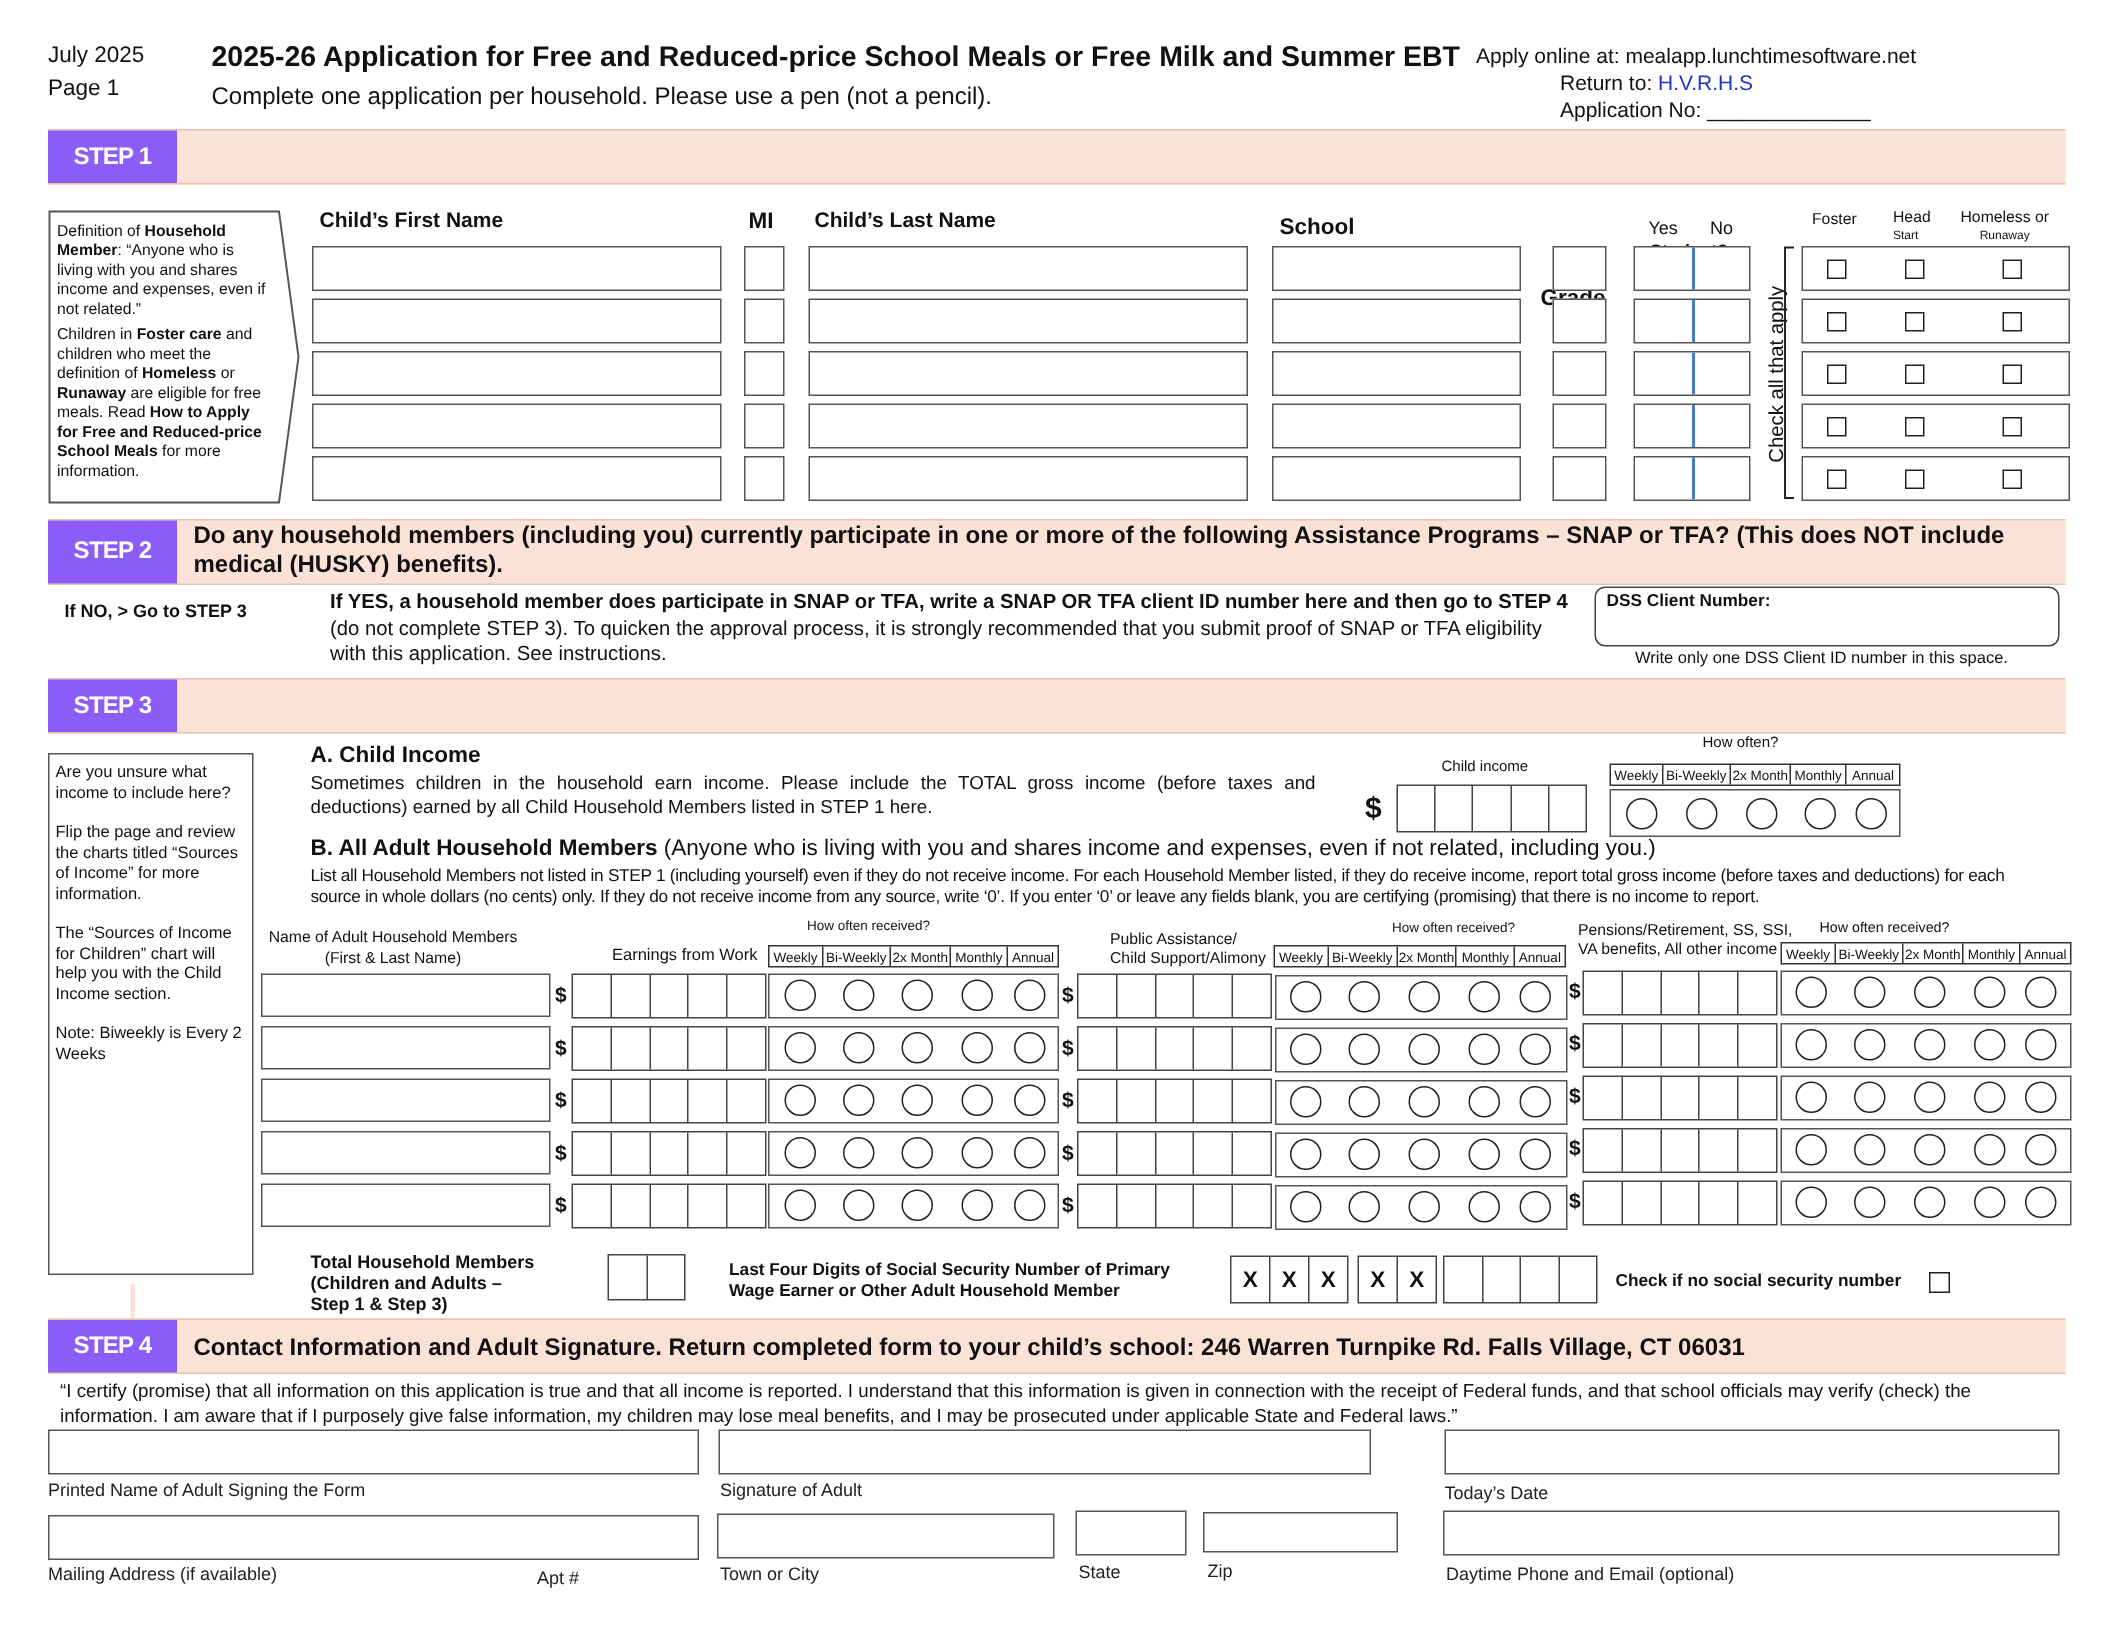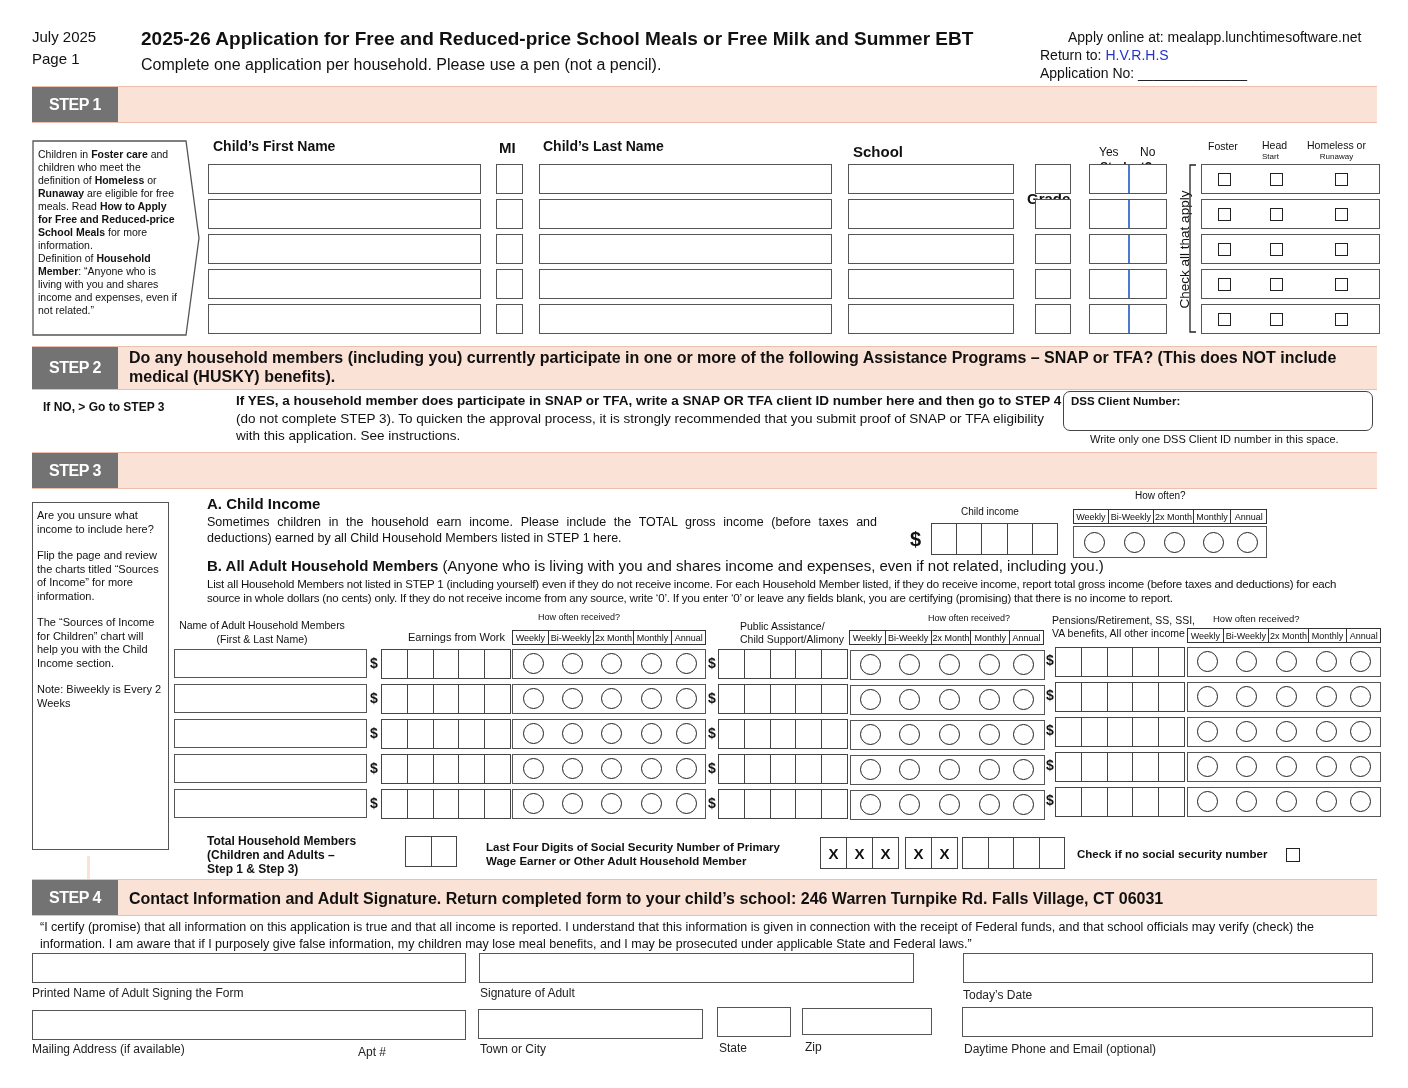--- a/index.html
+++ b/index.html
@@ -1,21 +1,21 @@
 <!DOCTYPE html>
 <html><head>
 <meta charset="utf-8">
 <style>
   * { box-sizing: border-box; margin: 0; padding: 0; }
   html, body { width: 1408px; height: 1088px; background: #fff; overflow: hidden; }
   body { position: relative; font-family: "Liberation Sans", sans-serif; color: #111; }
   .abs { position: absolute; }
   .box { position: absolute; border: 1.5px solid #555; background: #fff; }
   .stepbar { position: absolute; left: 32px; width: 1345px; background: #fbe2d6; border-top: 1px solid #e8c0ad; border-bottom: 1px solid #e8c0ad; }
-  .steplabel { position: absolute; left: 0; top: 0; bottom: 0; width: 86px; background: #737373; color: #fff; font-weight: bold; font-size: 16px; display: flex; align-items: center; justify-content: center; letter-spacing: -0.5px; }
+  .steplabel { position: absolute; left: 0; top: 0; bottom: 0; width: 86px; background: #8b5cf6; color: #fff; font-weight: bold; font-size: 16px; display: flex; align-items: center; justify-content: center; letter-spacing: -0.5px; }
   .steptext { position: absolute; left: 97px; font-weight: bold; font-size: 16px; color: #111; }
   .hdr { position: absolute; font-weight: bold; font-size: 14px; }
   .sidebox { position: absolute; border: 1.5px solid #555; font-size: 11px; line-height: 13.5px; padding: 6px 4px; background:#fff; }
   .cb { position: absolute; width: 13px; height: 13px; border: 1.3px solid #222; background: #fff; }
   .circle { position: absolute; width: 21px; height: 21px; border: 1.2px solid #222; border-radius: 50%; background: #fff; }
   .freqhdr { position: absolute; display: flex; border: 1px solid #333; height: 15px; font-size: 9px; }
   .freqhdr span { border-right: 1px solid #333; display: flex; align-items: center; justify-content: center; white-space: nowrap; overflow: hidden; }
   .freqhdr span:last-child { border-right: none; }
   .digits { position: absolute; display: flex; border: 1.3px solid #444; background: #fff; }
   .digits span { flex: 1; border-right: 1px solid #444; display: flex; align-items: center; justify-content: center; font-weight: bold; font-size: 15px; }
@@ -23,36 +23,36 @@
   .dollar { position: absolute; font-weight: bold; font-size: 14px; }
   .lbl { position: absolute; font-size: 12px; color: #222; }
 </style>
 </head>
 <body>
 
 <div class="abs" style="left:32px;top:28px;font-size:15px;">July 2025</div>
 <div class="abs" style="left:32px;top:50px;font-size:15px;">Page 1</div>
 <div class="abs" style="left:141px;top:28px;font-size:19px;font-weight:bold;">2025-26 Application for Free and Reduced-price School Meals or Free Milk and Summer EBT</div>
 <div class="abs" style="left:141px;top:56px;font-size:16px;">Complete one application per household. Please use a pen (not a pencil).</div>
-<div class="abs" style="left:1068px;top:29px;font-size:14px;">Apply online at: mealapp.lunchtimesoftware.net</div>
+<div class="abs" style="left:984px;top:29px;font-size:14px;">Apply online at: mealapp.lunchtimesoftware.net</div>
 <div class="abs" style="left:1040px;top:47px;font-size:14px;">
   <span>Return to: </span><span style="color:#2233cc;">H.V.R.H.S</span>
 </div>
 <div class="abs" style="left:1040px;top:65px;font-size:14px;">Application No: ______________</div>
 
 <div class="stepbar" style="top:86px;height:37px;">
   <div class="steplabel">STEP 1</div>
 </div>
 
 <svg class="abs" style="left:32px;top:140px;" width="170" height="196">
   <path d="M1,1 L154,1 L167,98 L154,195 L1,195 Z" fill="#fff" stroke="#555" stroke-width="1.3"></path>
 </svg>
 <div class="abs" style="left:38px;top:148px;width:140px;font-size:10.5px;line-height:13px;">
+  <div style="margin-bottom:4px;"><span>Definition of </span><b>Household Member</b><span>: “Anyone who is living with you and shares income and expenses, even if not related.”</span></div>
   <div><span>Children in </span><b>Foster care</b><span> and children who meet the definition of </span><b>Homeless</b><span> or </span><b>Runaway</b><span> are eligible for free meals. Read </span><b>How to Apply for Free and Reduced-price School Meals</b><span> for more information.</span></div>
-  <div style="margin-bottom:4px;"><span>Definition of </span><b>Household Member</b><span>: “Anyone who is living with you and shares income and expenses, even if not related.”</span></div>
 </div>
 
 <div class="hdr" style="left:213px;top:138px;">Child’s First Name</div>
 <div class="hdr" style="left:499px;top:139px;font-size:15px;">MI</div>
 <div class="hdr" style="left:543px;top:138px;">Child’s Last Name</div>
 <div class="hdr" style="left:853px;top:143px;font-size:15px;">School</div>
 <div class="hdr" style="left:1027px;top:143px;font-size:15px;margin-top:47px;">Grade</div>
 <div class="hdr" style="left:1100px;top:128px;font-size:12px;margin-top:32px;">Student?</div>
 <div class="abs" style="left:1099px;top:145px;font-size:12px;">Yes</div>
 <div class="abs" style="left:1140px;top:145px;font-size:12px;">No</div>
@@ -131,21 +131,21 @@
     <div class="cb" style="left:1218px;top:313px;"></div>
     <div class="cb" style="left:1270px;top:313px;"></div>
     <div class="cb" style="left:1335px;top:313px;"></div>
   </div>
 
 <div class="stepbar" style="top:346px;height:44px;">
   <div class="steplabel">STEP 2</div>
   <div class="steptext" style="top:1px;width:1230px;line-height:19px;">Do any household members (including you) currently participate in one or more of the following Assistance Programs – SNAP or TFA? (This does NOT include medical (HUSKY) benefits).</div>
 </div>
 <div class="abs" style="left:43px;top:400px;font-size:12px;font-weight:bold;">If NO, &gt; Go to STEP 3</div>
-<div class="abs" style="left:220px;top:392px;width:835px;font-size:13.5px;line-height:17.5px;margin-left:16px;">
+<div class="abs" style="left:220px;top:392px;width:835px;font-size:13.5px;line-height:17.5px;">
   <b>If YES, a household member does participate in SNAP or TFA, write a SNAP OR TFA client ID number here and then go to STEP 4</b><span> (do not complete STEP 3). To quicken the approval process, it is strongly recommended that you submit proof of SNAP or TFA eligibility with this application. See instructions.</span>
 </div>
 <div class="abs" style="left:1063px;top:391px;width:310px;height:40px;border:1.3px solid #444;border-radius:7px;background:#fff;">
   <div style="position:absolute;left:7px;top:3px;font-size:11.5px;font-weight:bold;">DSS Client Number:</div>
 </div>
 <div class="abs" style="left:1090px;top:433px;font-size:11px;">Write only one DSS Client ID number in this space.</div>
 
 <div class="stepbar" style="top:452px;height:37px;">
   <div class="steplabel">STEP 3</div>
 </div>

